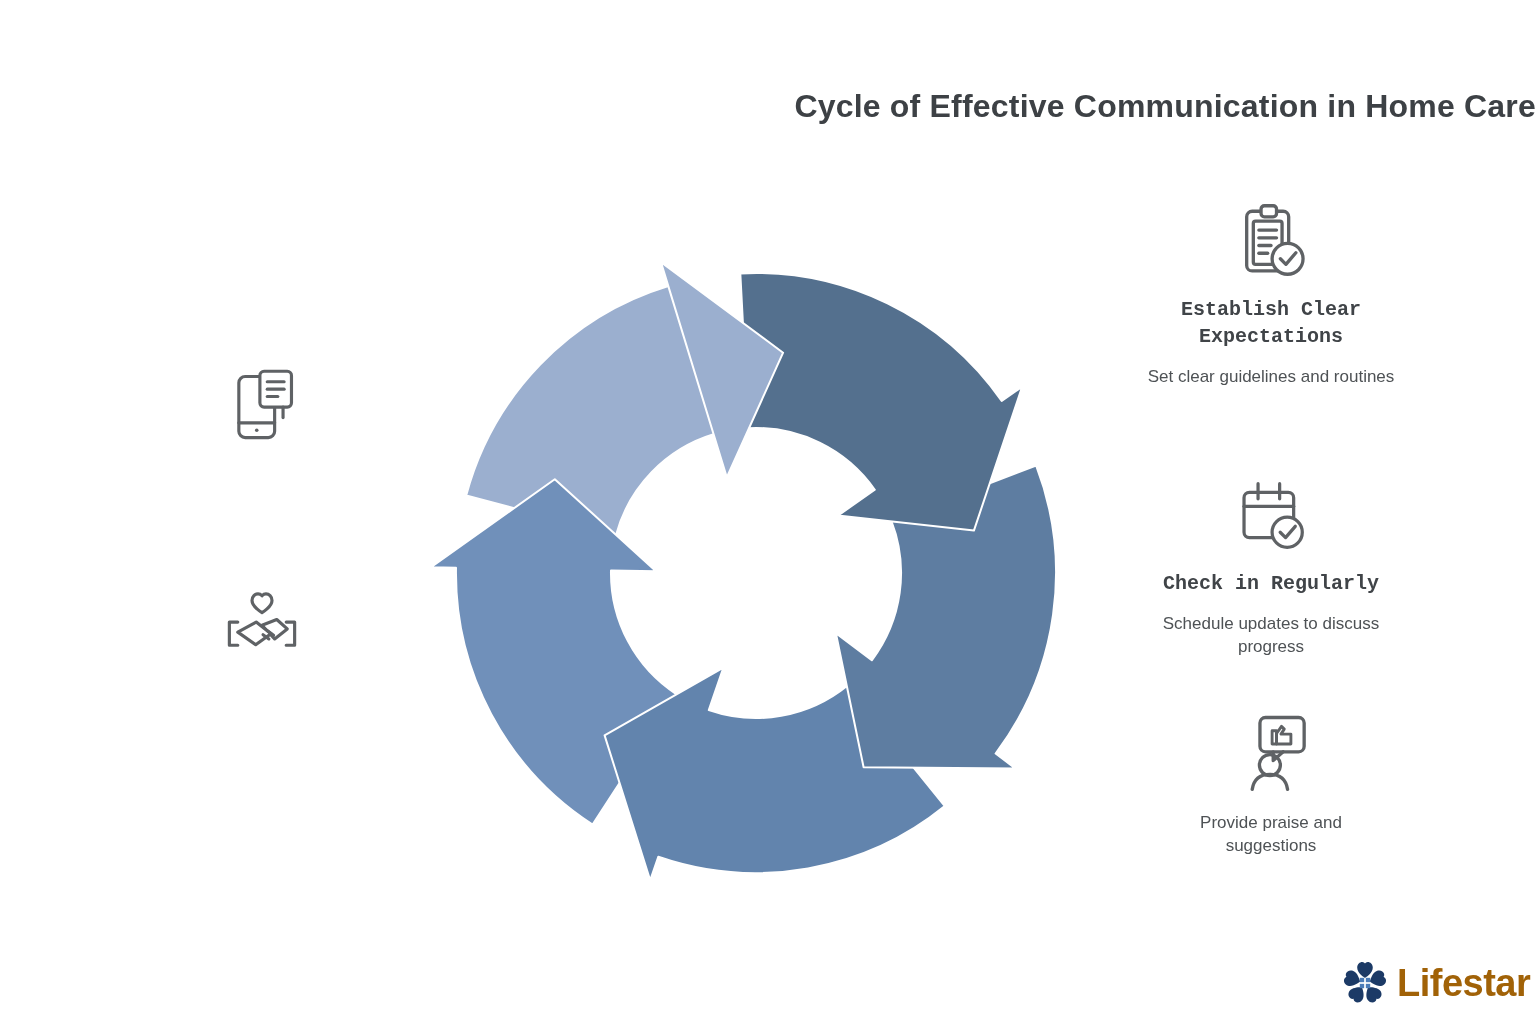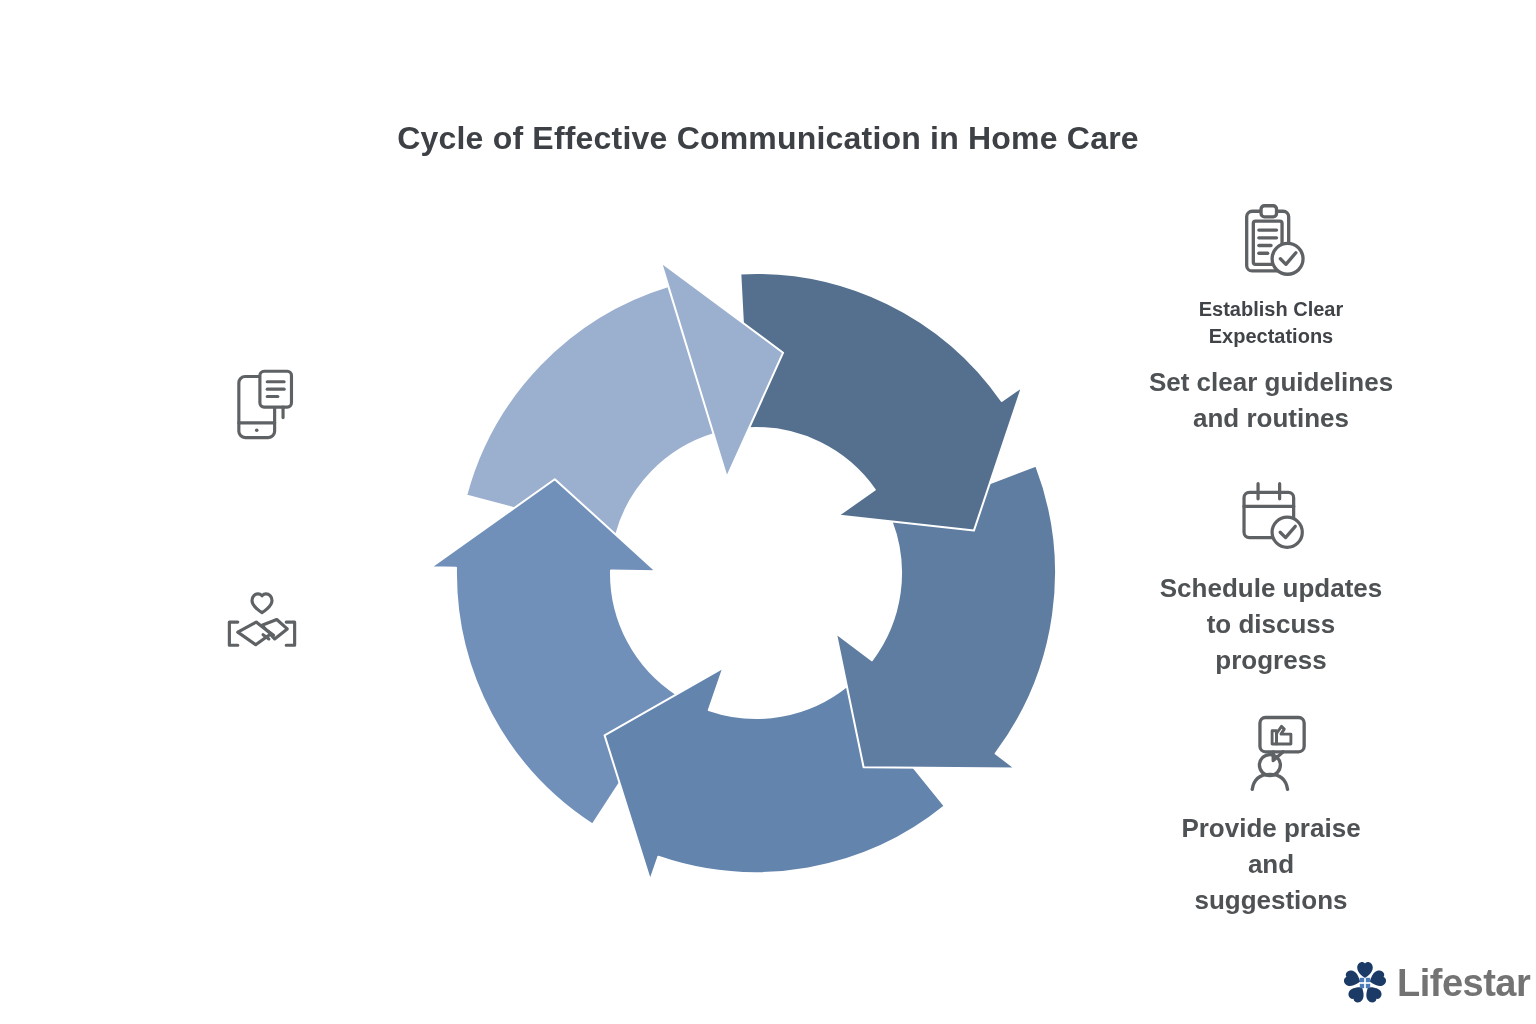--- a/index.html
+++ b/index.html
@@ -1,24 +1,24 @@
 <!DOCTYPE html>
 <html><head>
 <meta charset="utf-8">
 <style>
   html,body{margin:0;padding:0;background:#ffffff;}
   #page{position:relative;width:1536px;height:1024px;background:#ffffff;overflow:hidden;
         font-family:"Liberation Sans", sans-serif;}
-  #page-title{position:absolute;top:88px;left:0;width:100%;text-align:center;
-        font-size:32px;font-weight:700;color:#3d4145;letter-spacing:0.2px;margin-top:32px;}
+  #page-title{position:absolute;top:88px;left:0;width:100%;text-align:right;
+        font-size:32px;font-weight:700;color:#3d4145;letter-spacing:0.2px;}
   #cycle-svg{position:absolute;left:0;top:0;}
   .step{position:absolute;text-align:center;}
   .step .icon-wrap{display:block;margin:0 auto;}
-  .step h3{margin:14px auto 0;font-size:20px;line-height:1.35;font-weight:700;color:#404448;}
-  .step p{margin:15px auto 0;font-size:26px;line-height:1.38;font-weight:700;color:#4e5255;}
+  .step h3{margin:14px auto 0;font-size:20px;line-height:1.35;font-weight:700;color:#404448;font-family:Liberation Mono, monospace;}
+  .step p{margin:15px auto 0;font-size:17px;line-height:1.38;font-weight:400;color:#4e5255;}
   .left-col{left:92px;width:340px;}
   .right-col{left:1101px;width:340px;}
   .w200{max-width:200px;}
   .w230{max-width:230px;}
   .w245{max-width:245px;}
   .w250{max-width:250px;}
   .ic{stroke:#5f6265;fill:none;stroke-width:3;stroke-linecap:round;stroke-linejoin:round;}
   .ic .fillw{fill:#ffffff;}
   .ic .thin{stroke-width:2.6;}
   #logo{position:absolute;left:1338px;top:956px;display:flex;align-items:center;}
@@ -83,20 +83,21 @@
 
   <div class="step right-col" style="top:474px;">
     <svg class="ic icon-wrap" width="82" height="82" viewBox="0 0 76 76">
       <rect x="13" y="17" width="46" height="42" rx="5"></rect>
       <line x1="13" y1="30" x2="59" y2="30"></line>
       <line x1="26" y1="9" x2="26" y2="23"></line>
       <line x1="46" y1="9" x2="46" y2="23"></line>
       <circle class="fillw" cx="53" cy="54" r="14"></circle>
       <path d="M46.5 54 l5 5 l9 -10.5"></path>
     </svg>
+    <h3>Check in Regularly</h3>
     <p class="w230">Schedule updates to discuss progress</p>
   </div>
 
   <div class="step right-col" style="top:712px;">
     <svg class="ic icon-wrap" width="84" height="84" viewBox="0 0 76 76">
       <rect class="fillw" x="28" y="5" width="40" height="31" rx="5"></rect>
       <path d="M40 36 v8 l9 -8"></path>
       <g class="thin">
         <rect x="39" y="17" width="4" height="12"></rect>
         <path d="M43 19.5 l4.5 -6.5 2.5 2.5 -3 4.5 h9 v9 h-13 z"></path>
@@ -118,16 +119,16 @@
         <use href="#petal" transform="rotate(216 26 26)"></use>
         <use href="#petal" transform="rotate(288 26 26)"></use>
       </g>
       <g fill="#4b7cb8">
         <rect x="21" y="21" width="4.2" height="4.2"></rect>
         <rect x="26.8" y="21" width="4.2" height="4.2"></rect>
         <rect x="21" y="26.8" width="4.2" height="4.2"></rect>
         <rect x="26.8" y="26.8" width="4.2" height="4.2"></rect>
       </g>
     </svg>
-    <span id="logo-text" style="color: #737373;">Lifestar</span>
+    <span id="logo-text" style="color: #a16207;">Lifestar</span>
   </div>
 
 </div>
 
 </body></html>

